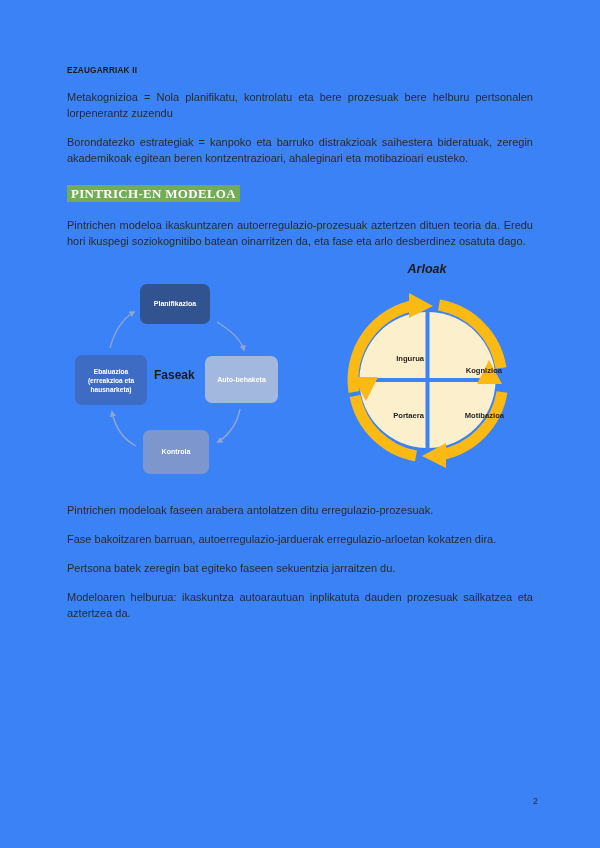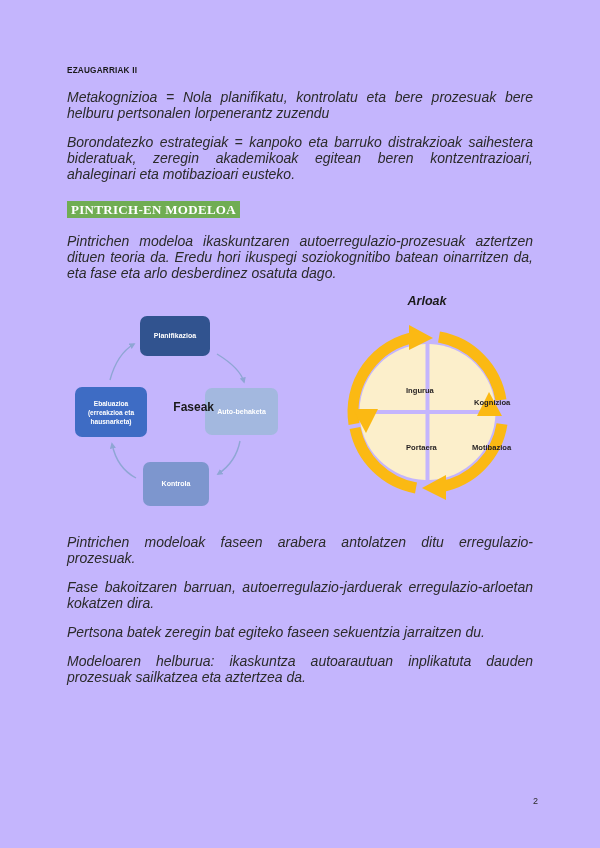--- a/index.html
+++ b/index.html
@@ -11,44 +11,43 @@
     width: 600px;
     height: 848px;
     position: relative;
     font-family: "Liberation Sans", sans-serif;
     color: #231f20;
     overflow: hidden;
   }
   .page {
     position: absolute;
     inset: 0;
-    background: #c4b5fd;
+    background: #3b82f6;
   }
   .content {
     position: absolute;
     left: 67px;
     top: 66px;
     width: 466px;
   }
 
   
   .sec-title {
     font-size: 8.2px;
     font-weight: bold;
     letter-spacing: .2px;
     margin: 0 0 14px 0;
     color: #1a1a1a;
   }
   .para {
-    font-size: 14px;
+    font-size: 11px;
     line-height: 16px;
     text-align: justify;
     margin: 0 0 13px 0;
     color: #2b2b2b;
-    font-style: italic;
   }
   .para:last-child { margin-bottom: 8px; }
 
   .green-head {
     display: inline-block;
     background: #70ad53;
     color: #ffffff;
     font-family: "Liberation Serif", serif;
     font-size: 13px;
     font-weight: bold;
@@ -108,21 +107,21 @@
     width: 72px; height: 50px;
     background: #3e6cc4;
     font-size: 6.6px;
     line-height: 9px;
   }
   .faseak-center {
     position: absolute;
     left: 84px;
     top: 98px;
     width: 60px;
-    text-align: right;
+    text-align: left;
     font-size: 12px;
     font-weight: bold;
     color: #1a1a1a;
   }
   .faseak-arrows {
     position: absolute;
     left: 0; top: 0;
     width: 225px; height: 225px;
   }
 
@@ -149,23 +148,22 @@
     left: 18px;
     top: 18px;
     width: 175px;
     height: 200px;
   }
   .q-label {
     position: absolute;
     font-size: 7.6px;
     font-weight: bold;
     color: #231f20;
-    text-align: left;
+    text-align: right;
     white-space: nowrap;
-    padding-left: 44px;
   }
   .q-ingurua   { left: 40px;  top: 92px;  width: 62px; }
   .q-kognizioa { left: 108px; top: 104px;  width: 72px; }
   .q-portaera  { left: 40px;  top: 149px; width: 62px; }
   .q-motib     { left: 106px; top: 149px; width: 76px; }
 
   
   .page-num {
     position: absolute;
     right: 62px;

